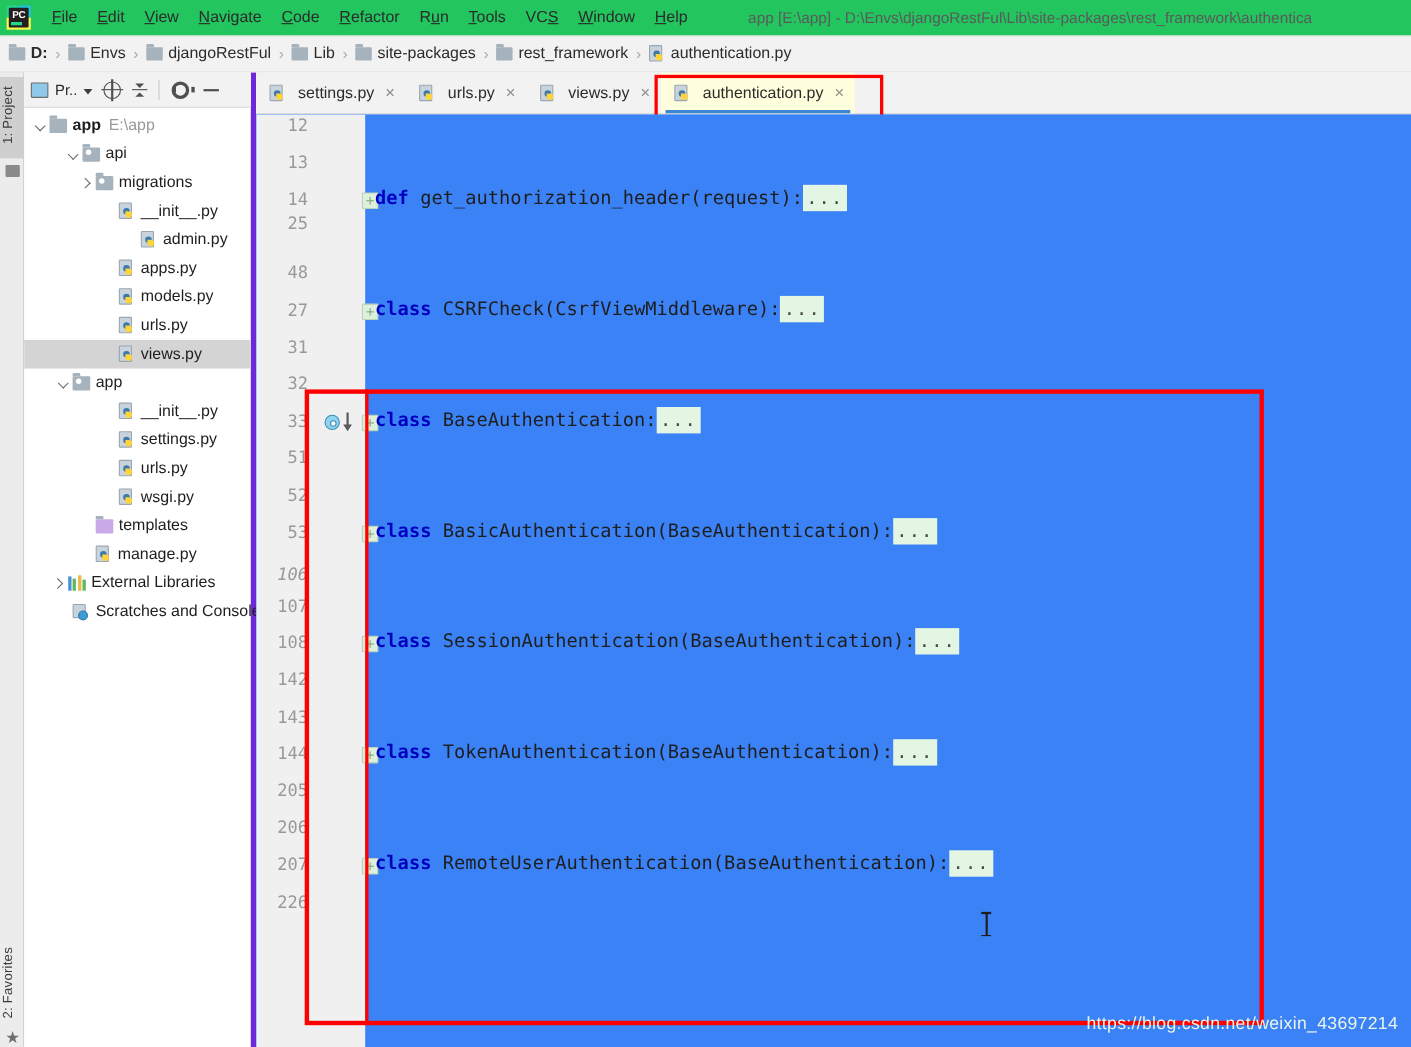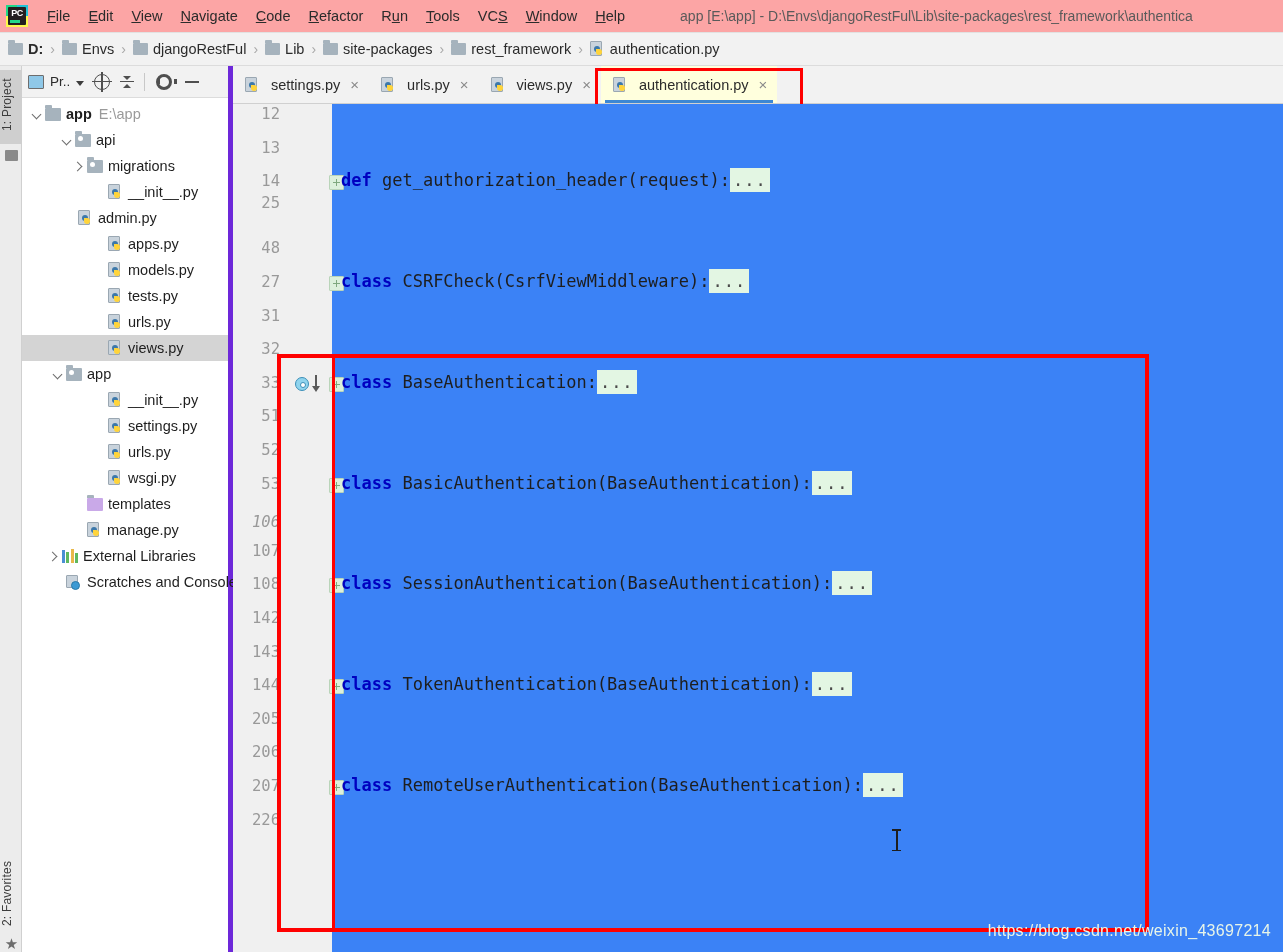--- a/index.html
+++ b/index.html
@@ -7,21 +7,21 @@
     width: 1283px; height: 952px;
     font-family: "Liberation Sans", sans-serif;
     background: #f2f2f2;
     overflow: hidden;
   }
   #app { position: relative; width: 1283px; height: 952px; }
 
   
   .menubar {
     position: absolute; left: 0; top: 0; width: 1283px; height: 33px;
-    background: #fca5a5; display: flex; align-items: center;
+    background: #22c55e; display: flex; align-items: center;
     border-bottom: 1px solid #e2e2e2;
   }
   .pc-logo {
     width: 22px; height: 22px; margin-left: 6px; margin-right: 10px;
     position: relative; flex: none;
   }
   .pc-logo .q { position: absolute; width: 11px; height: 11px; }
   .pc-logo .q1 { left: 0; top: 0; background: #21d789; }
   .pc-logo .q2 { left: 11px; top: 0; background: #21c2d7; }
   .pc-logo .q3 { left: 0; top: 11px; background: #fcf84a; }
@@ -418,21 +418,21 @@
         </div>
         <div class="tree-row" style="padding-left: 71px;">
           <span class="chev none"></span>
           <span class="py-ic">
             <span class="doc"></span>
             <span class="snake1"></span>
             <span class="snake2"></span>
           </span>
           <span class="tree-name">__init__.py</span>
         </div>
-        <div class="tree-row" style="padding-left: 41px;">
+        <div class="tree-row" style="padding-left: 77px; justify-content: center;">
           <span class="chev none"></span>
           <span class="py-ic">
             <span class="doc"></span>
             <span class="snake1"></span>
             <span class="snake2"></span>
           </span>
           <span class="tree-name">admin.py</span>
         </div>
         <div class="tree-row" style="padding-left: 71px;">
           <span class="chev none"></span>
@@ -444,29 +444,20 @@
           <span class="tree-name">apps.py</span>
         </div>
         <div class="tree-row" style="padding-left: 71px;">
           <span class="chev none"></span>
           <span class="py-ic">
             <span class="doc"></span>
             <span class="snake1"></span>
             <span class="snake2"></span>
           </span>
           <span class="tree-name">models.py</span>
-        </div>
-        <div class="tree-row" style="padding-left: 71px;">
-          <span class="chev none"></span>
-          <span class="py-ic">
-            <span class="doc"></span>
-            <span class="snake1"></span>
-            <span class="snake2"></span>
-          </span>
-          <span class="tree-name">tests.py</span>
         </div>
         <div class="tree-row" style="padding-left: 71px;">
           <span class="chev none"></span>
           <span class="py-ic">
             <span class="doc"></span>
             <span class="snake1"></span>
             <span class="snake2"></span>
           </span>
           <span class="tree-name">urls.py</span>
         </div>

